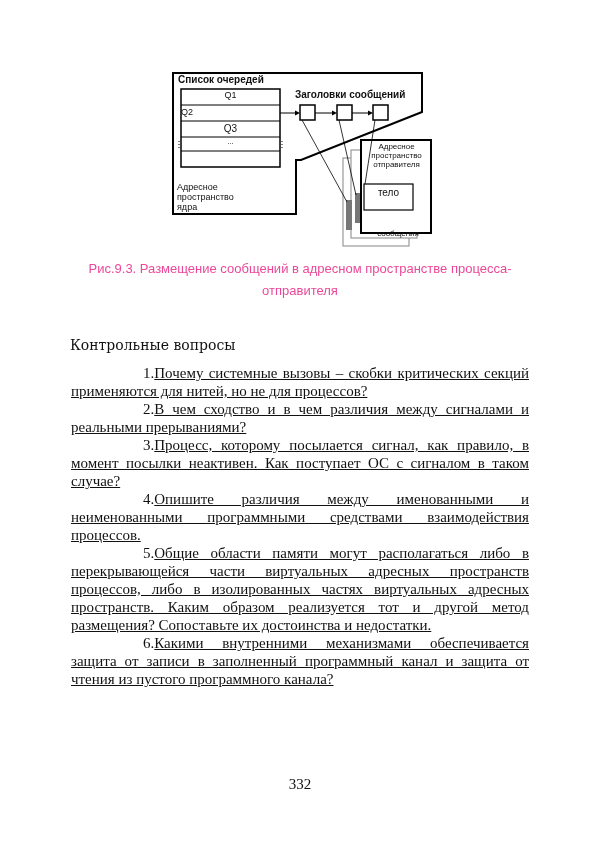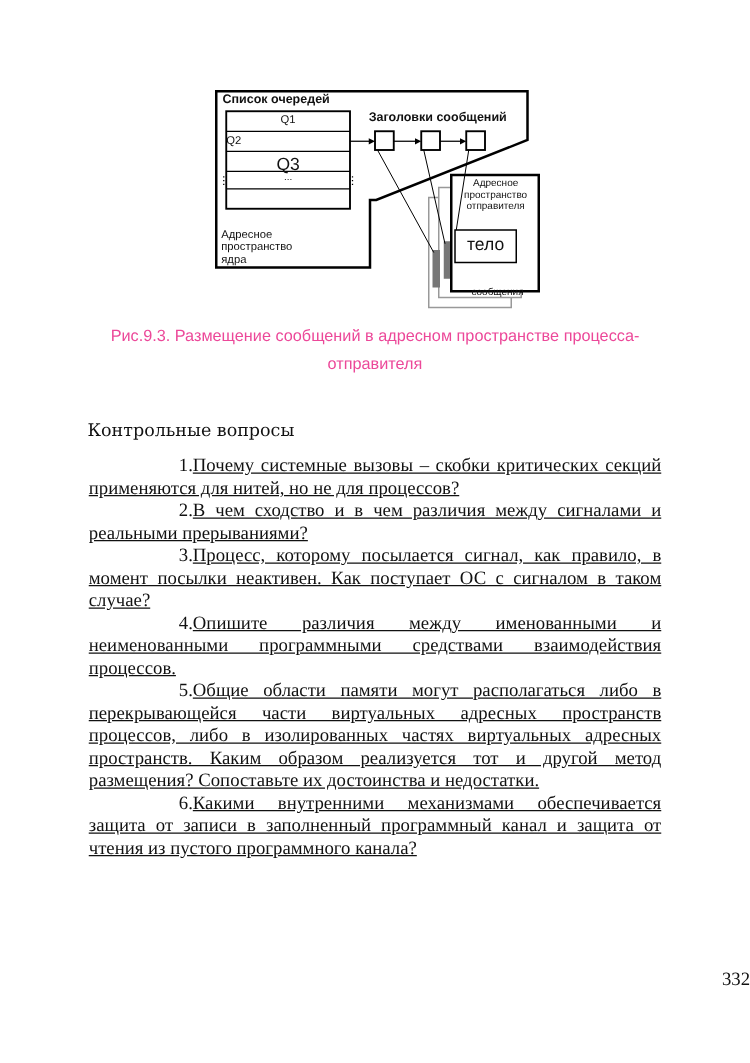--- a/index.html
+++ b/index.html
@@ -17,21 +17,21 @@
     .heading {
       position: absolute; left: 70px; top: 337px; font-weight: normal; font-size: 14px;
       font-family: "DejaVu Serif", "Liberation Serif", serif; color: #111;
     }
     .body-text {
       position: absolute; left: 71px; top: 364px; width: 458px;
       font-size: 15px; line-height: 18px; text-align: justify; text-decoration: underline;
     }
     .body-text p { margin: 0; text-indent: 36px; text-align: justify; text-align-last: left; }
     .body-text .num { display: inline-block; }
-    .page-number { position: absolute; left: 0; width: 600px; top: 776px; text-align: right; font-size: 15px; }
+    .page-number { position: absolute; left: 0; width: 600px; top: 776px; text-align: center; font-size: 15px; }
   </style>
 </head>
 <body>
 
 <div class="diagram">
   <svg width="600" height="260" viewBox="0 0 600 260">
 
     <rect x="343" y="158" width="66" height="88" fill="#fff" stroke="#999" stroke-width="1.2"></rect>
     <rect x="351" y="150" width="66" height="88" fill="#fff" stroke="#999" stroke-width="1.2"></rect>
 
@@ -65,34 +65,34 @@
     <polygon points="373,113 368,110.5 368,115.5" fill="#000"></polygon>
 
     <line x1="302" y1="120" x2="347" y2="202" stroke="#000" stroke-width="0.8"></line>
     <line x1="339" y1="120" x2="356" y2="195" stroke="#000" stroke-width="0.8"></line>
     <line x1="375" y1="120" x2="365" y2="184" stroke="#000" stroke-width="0.8"></line>
   </svg>
 
   <div class="dlabel" style="left:178px;top:75px;font-size:10px;font-weight:bold;">Список очередей</div>
   <div class="dlabel" style="left:181px;top:91px;width:99px;text-align:center;font-size:9px;">Q1</div>
   <div class="dlabel" style="left:181px;top:108px;width:99px;text-align:left;font-size:9px;">Q2</div>
-  <div class="dlabel" style="left:181px;top:124px;width:99px;text-align:center;font-size:14px;">Q3</div>
+  <div class="dlabel" style="left:181px;top:124px;width:99px;text-align:center;font-size:10px;">Q3</div>
   <div class="dlabel" style="left:181px;top:138px;width:99px;text-align:center;font-size:8px;">...</div>
 
   <div class="dlabel" style="left:295px;top:90px;font-size:10px;font-weight:bold;">Заголовки сообщений</div>
 
   <div class="dlabel" style="left:177px;top:183px;font-size:9px;">Адресное</div>
   <div class="dlabel" style="left:177px;top:193px;font-size:9px;">пространство</div>
   <div class="dlabel" style="left:177px;top:203px;font-size:9px;">ядра</div>
 
   <div class="dlabel" style="left:362px;top:143px;width:69px;text-align:center;font-size:8px;">Адресное</div>
   <div class="dlabel" style="left:362px;top:152px;width:69px;text-align:center;font-size:8px;">пространство</div>
   <div class="dlabel" style="left:362px;top:161px;width:69px;text-align:center;font-size:8px;">отправителя</div>
 
-  <div class="dlabel" style="left:364px;top:188px;width:49px;text-align:center;font-size:14px;">тело</div>
+  <div class="dlabel" style="left:364px;top:188px;width:49px;text-align:center;font-size:10px;">тело</div>
   <div class="dlabel" style="left:364px;top:198px;width:68px;text-align:center;font-size:8px;margin-top:32px;">сообщения</div>
 </div>
 
 <div class="caption" style="top:261px;">Рис.9.3. Размещение сообщений в адресном пространстве процесса-</div>
 <div class="caption" style="top:283px;">отправителя</div>
 
 <div class="heading">Контрольные вопросы</div>
 
 <div class="body-text">
   <p><span class="num">1.</span><span>Почему системные вызовы – скобки критических секций применяются для нитей, но не для процессов?</span></p>

